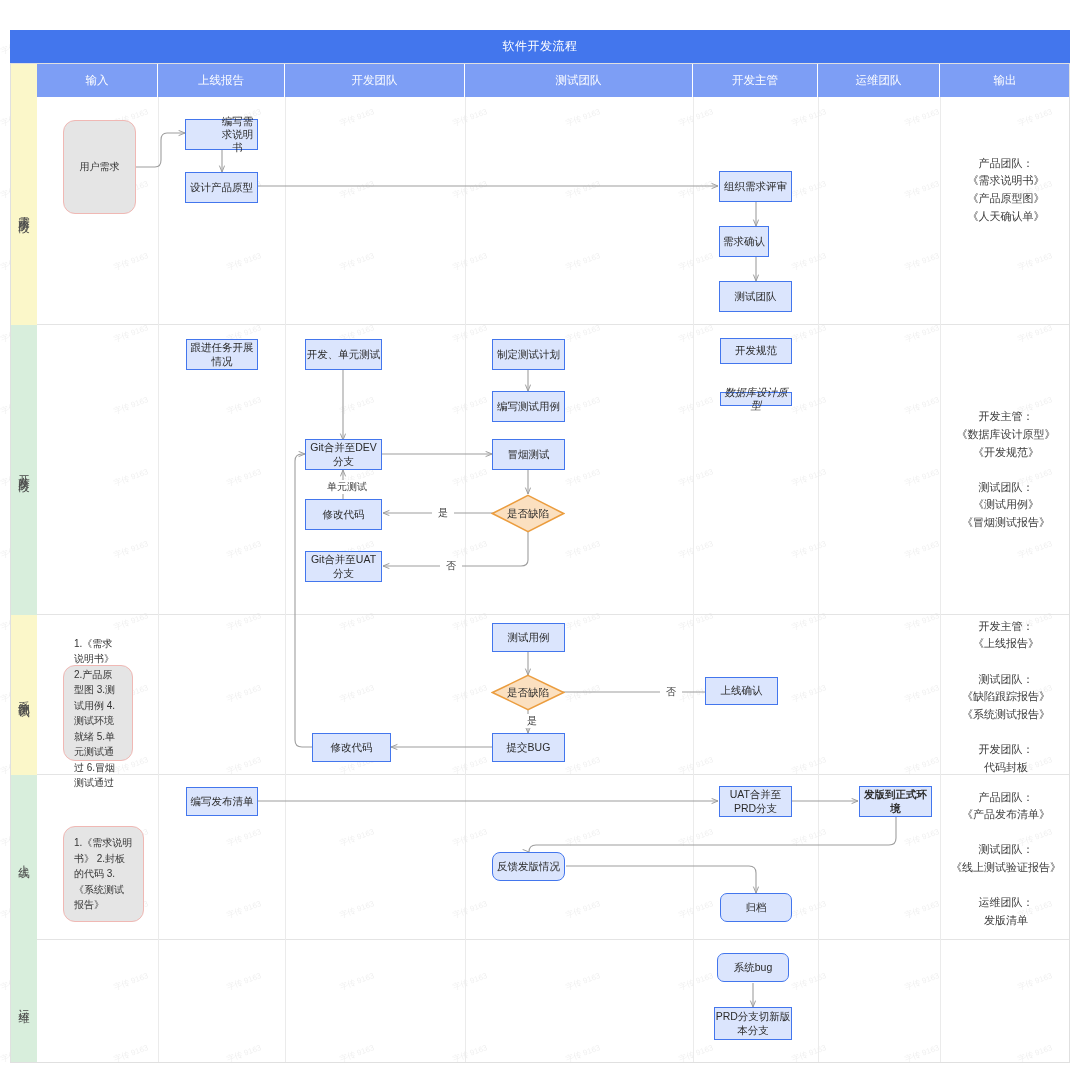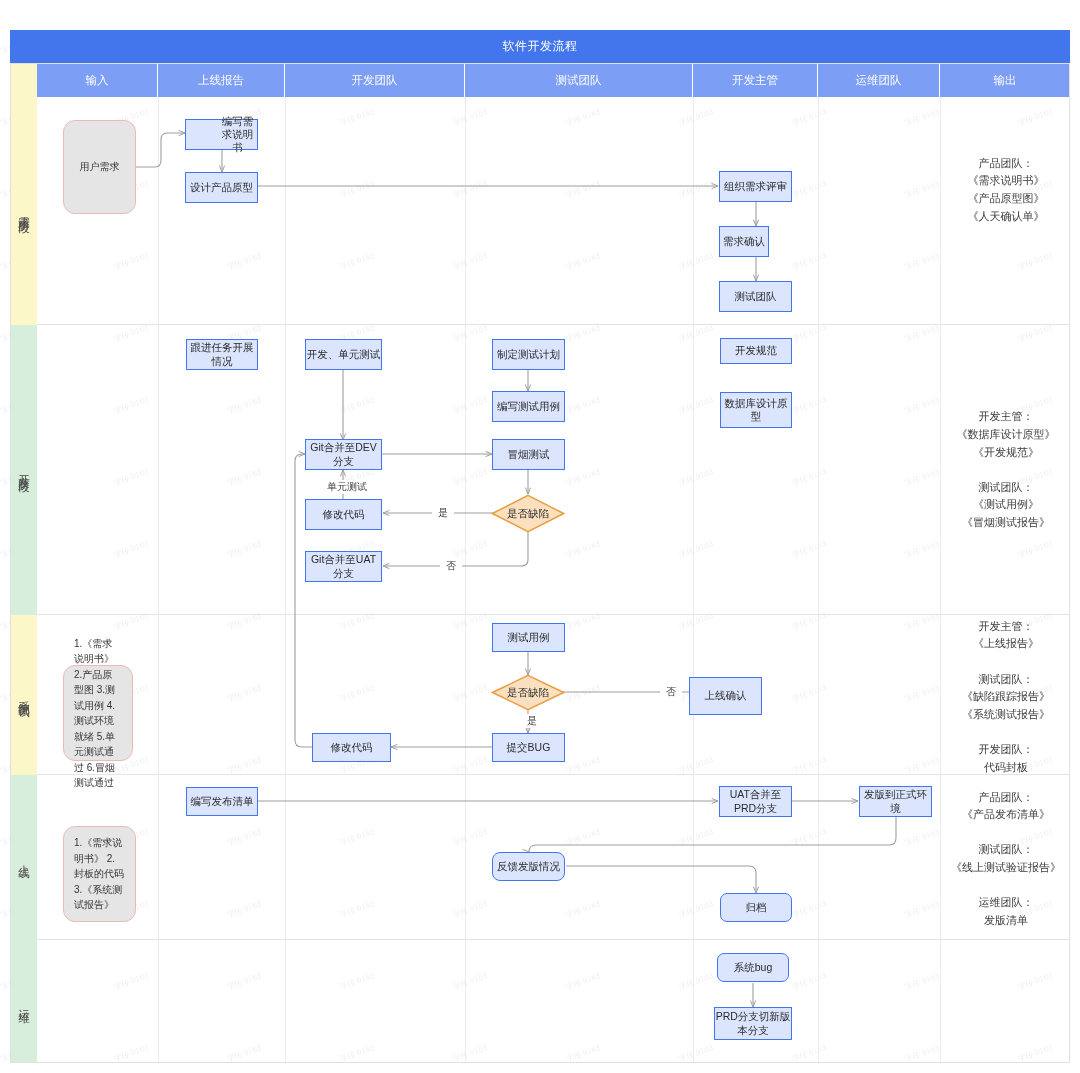--- a/index.html
+++ b/index.html
@@ -392,21 +392,21 @@
 
   <div class="decision" style="left:491px;top:494px;width:74px;height:39px;">
     <svg width="74" height="39" viewBox="0 0 74 39">
       <polygon points="37,1.4 72.6,19.5 37,37.6 1.4,19.5" fill="#fbe0c0" stroke="#eb9d3f" stroke-width="1.5"></polygon>
     </svg>
     <span class="dlabel">是否缺陷</span>
   </div>
 
   <div class="node proc" style="left:720px;top:338px;width:72px;height:26px;">开发规范</div>
 
-  <div class="node proc" style="left:720px;top:392px;width:72px;height:36px;">数据库设计原型</div>
+  <div class="node proc" style="left:720px;top:392px;width:72px;height:14px;font-style:italic;">数据库设计原型</div>
 
   <div class="out-text" style="left:945px;top:408px;width:122px;height:124px;">开发主管：
 《数据库设计原型》
 《开发规范》
 
 测试团队：
 《测试用例》
 《冒烟测试报告》</div>
 
   <div class="edge-label" style="left:320px;top:480px;width:48px;">单元测试</div>
@@ -426,44 +426,44 @@
     <svg width="74" height="37" viewBox="0 0 74 37">
       <polygon points="37,1.4 72.6,18.5 37,35.6 1.4,18.5" fill="#fbe0c0" stroke="#eb9d3f" stroke-width="1.5"></polygon>
     </svg>
     <span class="dlabel">是否缺陷</span>
   </div>
 
   <div class="node proc" style="left:492px;top:733px;width:73px;height:29px;">提交BUG</div>
 
   <div class="node proc" style="left:312px;top:733px;width:79px;height:29px;">修改代码</div>
 
-  <div class="node proc" style="left:689px;top:677px;width:73px;height:38px;">上线确认</div>
+  <div class="node proc" style="left:705px;top:677px;width:73px;height:28px;">上线确认</div>
 
   <div class="out-text" style="left:945px;top:635px;width:122px;height:124px;">开发主管：
 《上线报告》
 
 测试团队：
 《缺陷跟踪报告》
 《系统测试报告》
 
 开发团队：
 代码封板</div>
 
   <div class="edge-label" style="left:660px;top:685px;width:16px;">否</div>
   <div class="edge-label" style="left:521px;top:714px;width:16px;">是</div>
 
-  <div class="node io" style="left:63px;top:826px;width:73px;height:96px;">1.《需求说明书》
+  <div class="node io" style="left:63px;top:826px;width:81px;height:96px;">1.《需求说明书》
 2.封板的代码
 3.《系统测试报告》</div>
 
   <div class="node proc" style="left:186px;top:787px;width:72px;height:29px;">编写发布清单</div>
 
   <div class="node proc" style="left:719px;top:786px;width:73px;height:31px;">UAT合并至PRD分支</div>
 
-  <div class="node proc" style="left:859px;top:786px;width:73px;height:31px;">发版到正式环境</div>
+  <div class="node proc" style="left:859px;top:786px;width:73px;height:31px;font-weight:bold;">发版到正式环境</div>
 
   <div class="node proc" style="left:492px;top:852px;width:73px;height:29px;border-radius:8px;">反馈发版情况</div>
 
   <div class="node proc rounded" style="left:720px;top:893px;width:72px;height:29px;">归档</div>
 
   <div class="out-text" style="left:945px;top:800px;width:122px;height:118px;">产品团队：
 《产品发布清单》
 
 测试团队：
 《线上测试验证报告》

